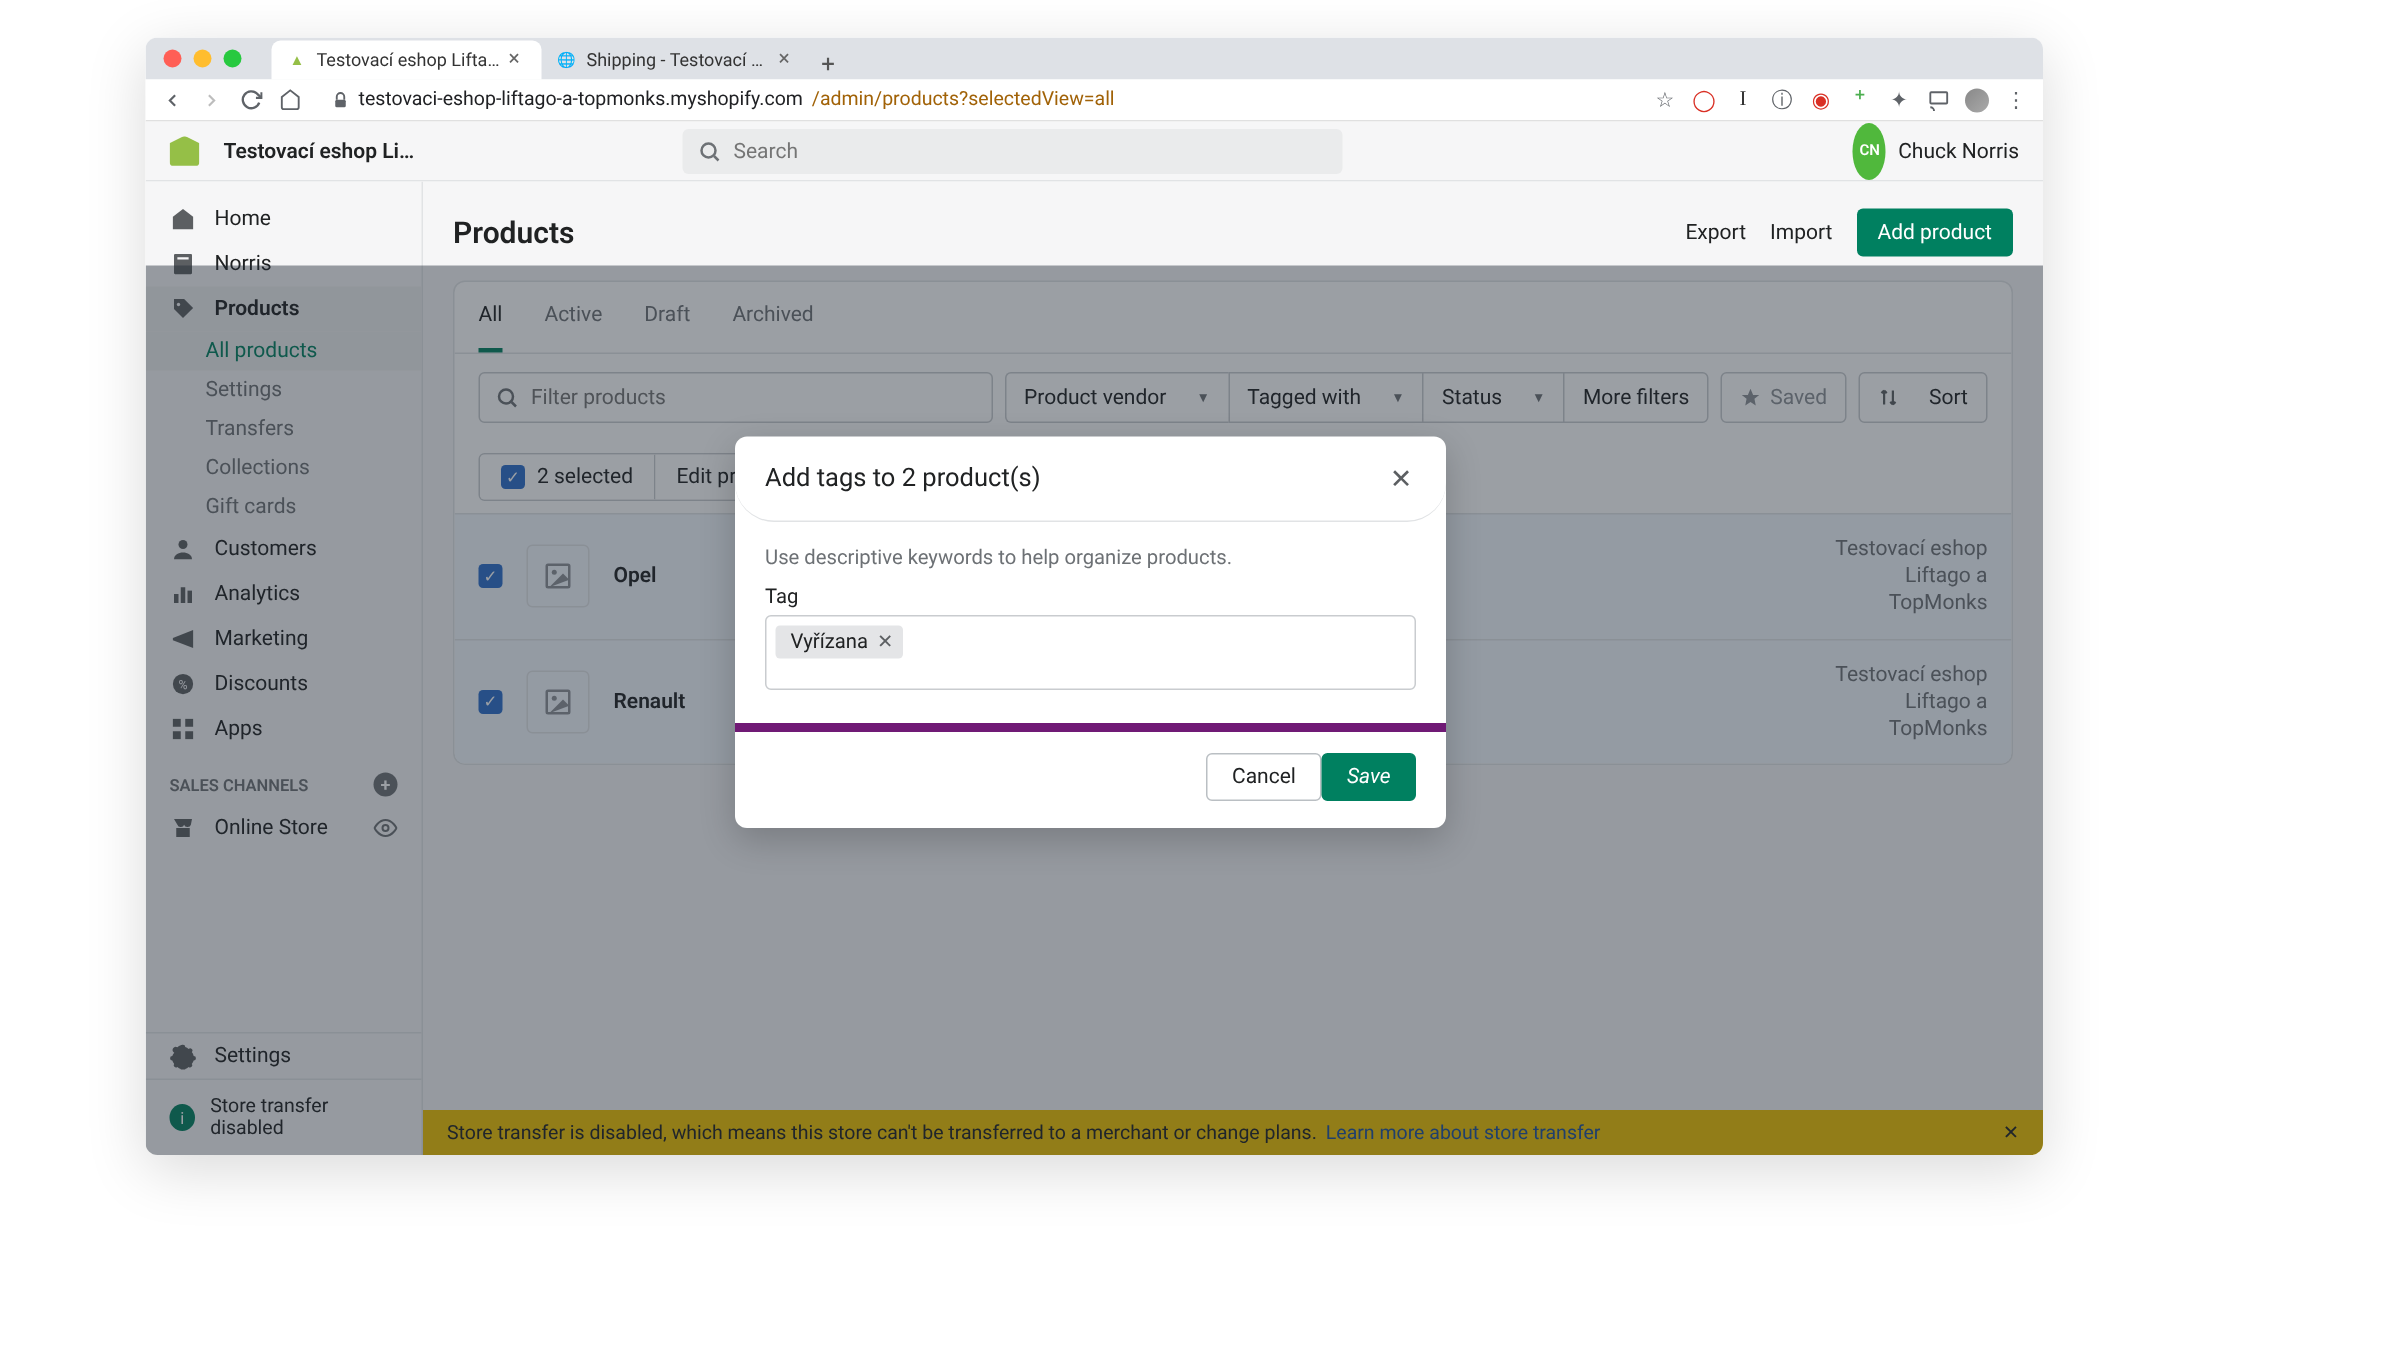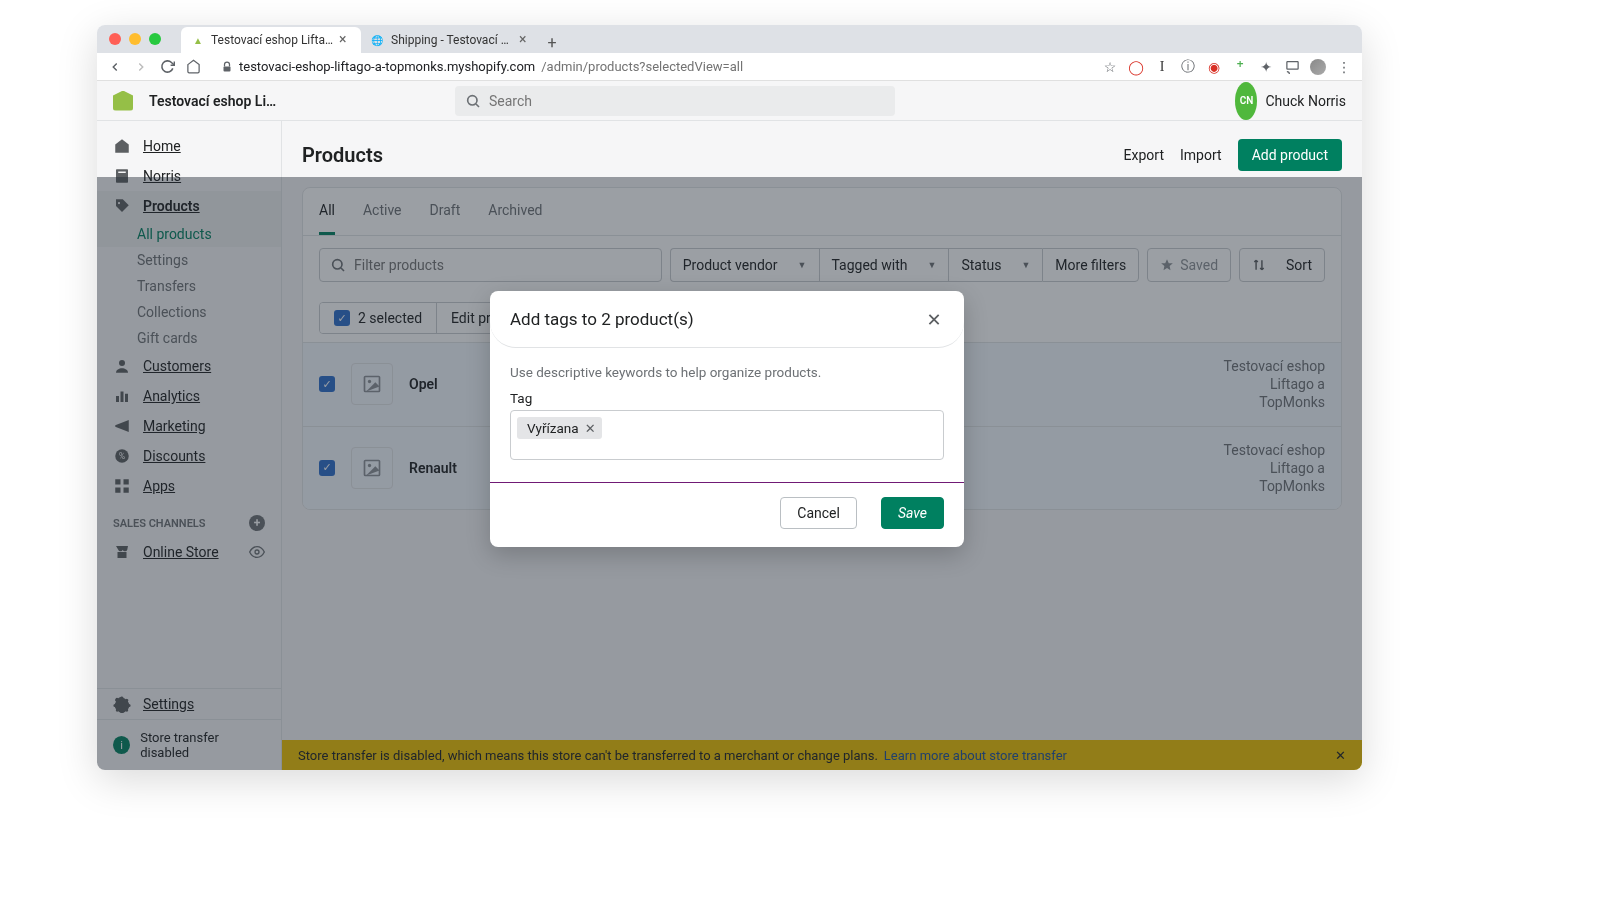--- a/index.html
+++ b/index.html
@@ -19,39 +19,39 @@
 .tab-title { white-space: nowrap; overflow: hidden; text-overflow: ellipsis; flex: 1; }
 .tab-close { width: 12px; height: 12px; color: #666; font-size: 14px; line-height: 10px; }
 .new-tab { width: 22px; height: 22px; display: flex; align-items: center; justify-content: center; color: #555; }
 
 .addr-bar { height: 28px; background: #fff; border-bottom: 1px solid #e0e0e0; display: flex; align-items: center; padding: 0 10px; gap: 10px; }
 .nav-btn { width: 16px; height: 16px; display: flex; align-items: center; justify-content: center; color: #5f6368; }
 .nav-btn.disabled { color: #bdbdbd; }
 .url-box { flex: 1; height: 22px; display: flex; align-items: center; padding: 0 10px; font-size: 13px; color: #333; gap: 6px; }
 .url-secure { color: #5f6368; font-size: 11px; }
 .url-text { color: #202124; }
-.url-path { color: #737373; text-align: center; }
+.url-path { color: #a16207; text-align: center; }
 .ext-icons { display: flex; gap: 10px; align-items: center; }
 .ext-icon { width: 16px; height: 16px; font-size: 14px; display:flex; align-items:center; justify-content:center; }
 
 
 .shop-header { height: 40px; background: #f6f6f7; border-bottom: 1px solid #e1e3e5; display: flex; align-items: center; padding: 0 16px; gap: 16px; }
 .shop-logo { width: 20px; height: 20px; background: #95bf47; border-radius: 3px; position: relative; clip-path: polygon(50% 0%, 100% 25%, 100% 100%, 0% 100%, 0% 25%); }
 .shop-name { font-size: 14px; font-weight: 600; color: #202223; white-space: nowrap; overflow: hidden; text-overflow: ellipsis; max-width: 130px; }
 .shop-search { margin-left: 160px; width: 440px; height: 30px; background: #eaebec; border-radius: 4px; display: flex; align-items: center; padding: 0 10px; gap: 8px; color: #6d7175; font-size: 14px; }
 .shop-search input { border: none; background: transparent; outline: none; flex: 1; font-size: 14px; color: #15803d; }
 .shop-user { margin-left: auto; display: flex; align-items: center; gap: 8px; font-size: 14px; color: #202223; }
 .avatar { width: 22px; height: 38px; border-radius: 50%; background: #50b83c; color: #fff; font-size: 10px; font-weight: 600; display: flex; align-items: center; justify-content: center; }
 
 .shop-body { flex: 1; display: flex; overflow: hidden; }
 
 
 .sidebar { width: 185px; background: #f6f6f7; border-right: 1px solid #e1e3e5; display: flex; flex-direction: column; position: relative; }
 .nav-list { padding-top: 10px; }
-.nav-item { display: flex; align-items: center; gap: 12px; padding: 6px 16px; font-size: 14px; color: #202223; cursor: pointer; text-decoration: underline; }
+.nav-item { display: flex; align-items: center; gap: 12px; padding: 6px 16px; font-size: 14px; color: #202223; cursor: pointer; }
 .nav-item.active-parent { background: #edeeef; font-weight: 600; }
 .nav-sub { padding: 5px 16px 5px 40px; font-size: 14px; color: #6d7175; cursor: pointer; }
 .nav-sub.active { background: #edeeef; color: #008060; }
 .nav-icon { width: 18px; height: 18px; display: flex; align-items: center; justify-content: center; color: #5c5f62; }
 .section-title { padding: 14px 16px 6px; font-size: 11px; font-weight: 600; color: #6d7175; display: flex; justify-content: space-between; align-items: center; }
 .section-title .add-btn { width: 16px; height: 16px; border-radius: 50%; background: #6d7175; color: #fff; font-size: 12px; display: flex; align-items: center; justify-content: center; }
 .settings-item { margin-top: auto; border-top: 1px solid #e1e3e5; }
 .transfer-item { border-top: 1px solid #e1e3e5; display: flex; align-items: center; gap: 10px; padding: 10px 16px; font-size: 13px; color: #202223; }
 .info-icon { width: 18px; height: 18px; border-radius: 50%; background: #008060; color: #fff; font-size: 11px; display: flex; align-items: center; justify-content: center; }
 
@@ -101,21 +101,21 @@
 .modal { width: 474px; background: #fff; border-radius: 8px; box-shadow: 0 8px 24px rgba(0,0,0,0.2); z-index: 10; position: relative; }
 .modal-header { display: flex; align-items: center; justify-content: space-between; padding: 18px 20px; border-bottom: 1px solid #e1e3e5; border-radius: 26px; }
 .modal-title { font-size: 17px; font-weight: 400; color: #202223; }
 .modal-close { width: 20px; height: 20px; color: #5c5f62; cursor: pointer; display: flex; align-items: center; justify-content: center; font-size: 18px; }
 .modal-body { padding: 16px 20px 22px; }
 .modal-hint { font-size: 13.5px; color: #6d7175; margin-bottom: 10px; }
 .modal-label { font-size: 13.5px; color: #202223; margin-bottom: 4px; }
 .modal-input { border: 1px solid #c9cccf; border-radius: 4px; min-height: 50px; padding: 6px; display: flex; flex-wrap: wrap; gap: 6px; align-items: flex-start; }
 .tag-chip { background: #e4e5e7; border-radius: 3px; padding: 3px 6px 3px 10px; font-size: 13.5px; color: #202223; display: flex; align-items: center; gap: 6px; }
 .tag-chip .remove { color: #5c5f62; cursor: pointer; font-size: 13px; }
-.modal-footer { display: flex; justify-content: flex-end; gap: 24px; padding: 14px 20px 18px; border-top: 1px solid #701a75; }
+.modal-footer { display: flex; justify-content: flex-end; gap: 0; padding: 14px 20px 18px; border-top: 6px solid #701a75; }
 .btn { padding: 7px 16px; font-size: 14px; border-radius: 4px; cursor: pointer; }
 .btn-secondary { background: #fff; border: 1px solid #babfc3; color: #202223; }
 .btn-primary { background: #008060; color: #fff; border: 1px solid #008060; font-style: italic; }
 
 svg { display: block; }
 </style>
 </head>
 <body>
 
 <div class="browser-window">

